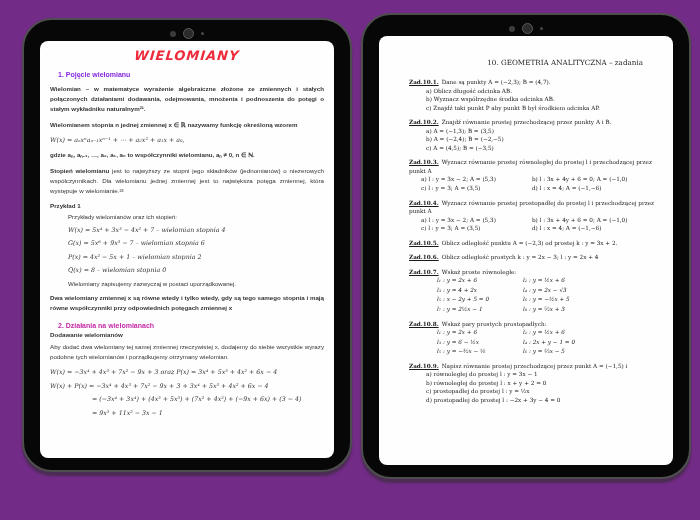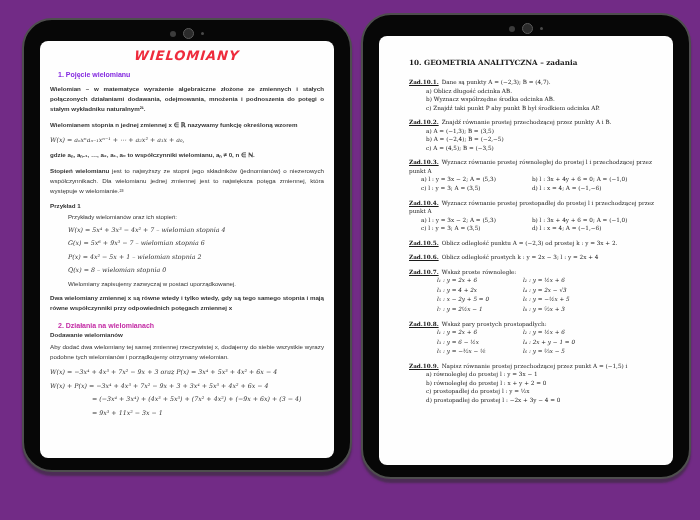--- a/index.html
+++ b/index.html
@@ -54,21 +54,21 @@
   }
   .indent{margin-left:18px;}
   .calc-indent{margin-left:42px;}
   .lp-note{font-size:6.1px;font-weight:400;margin:0 0 6px 18px;}
   
   .rdoc{
     padding:22px 16px 0 30px;
     font-family:"DejaVu Serif", serif;
     color:#1a1a1a;
   }
-  .rtitle{text-align:left;font-weight:700;font-size:7.2px;margin:0 14px 11px 0;}
+  .rtitle{text-align:right;font-weight:400;font-size:7.2px;margin:0 14px 11px 0;}
   .task{font-size:5.7px;line-height:1.5;margin-bottom:6px;}
   .task-label{font-weight:600;text-decoration:underline;margin-right:3px;}
   .sub{margin-left:17px;}
   .pair-row{display:flex;margin-left:12px;}
   .pair-row>span:first-child{width:47%;}
   .lrow{display:flex;margin-left:28px;font-style:italic;margin-bottom:1px;}
   .lrow>span:first-child{width:86px;}
 </style>
 </head>
 <body>

